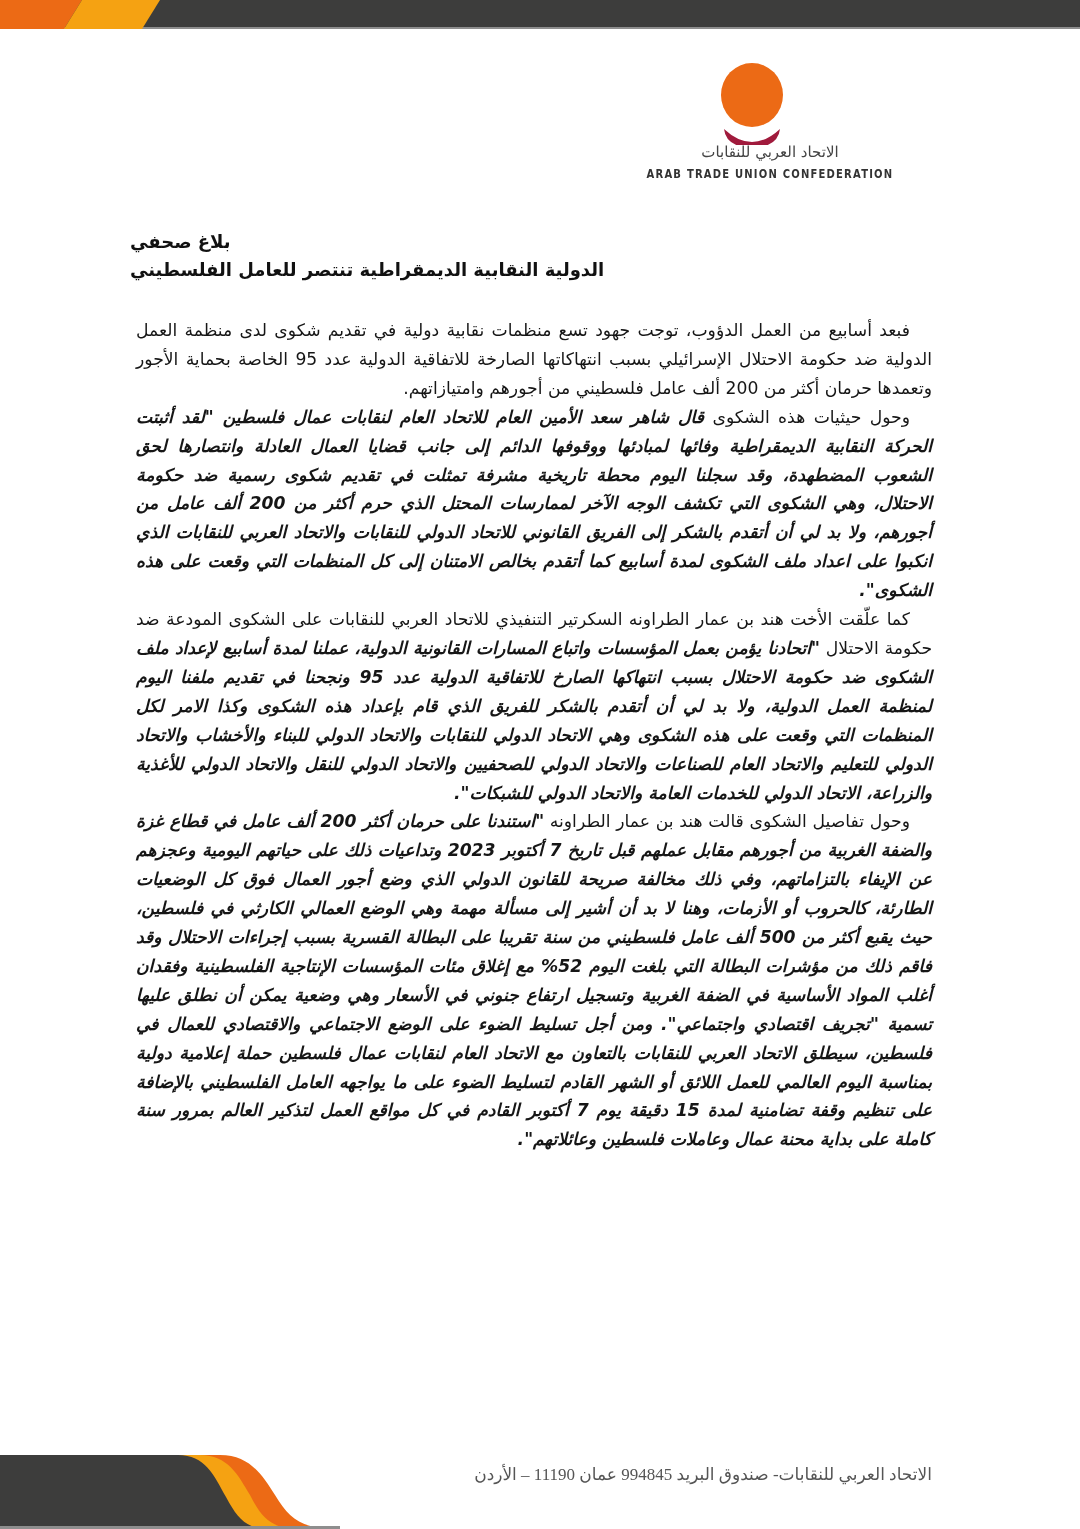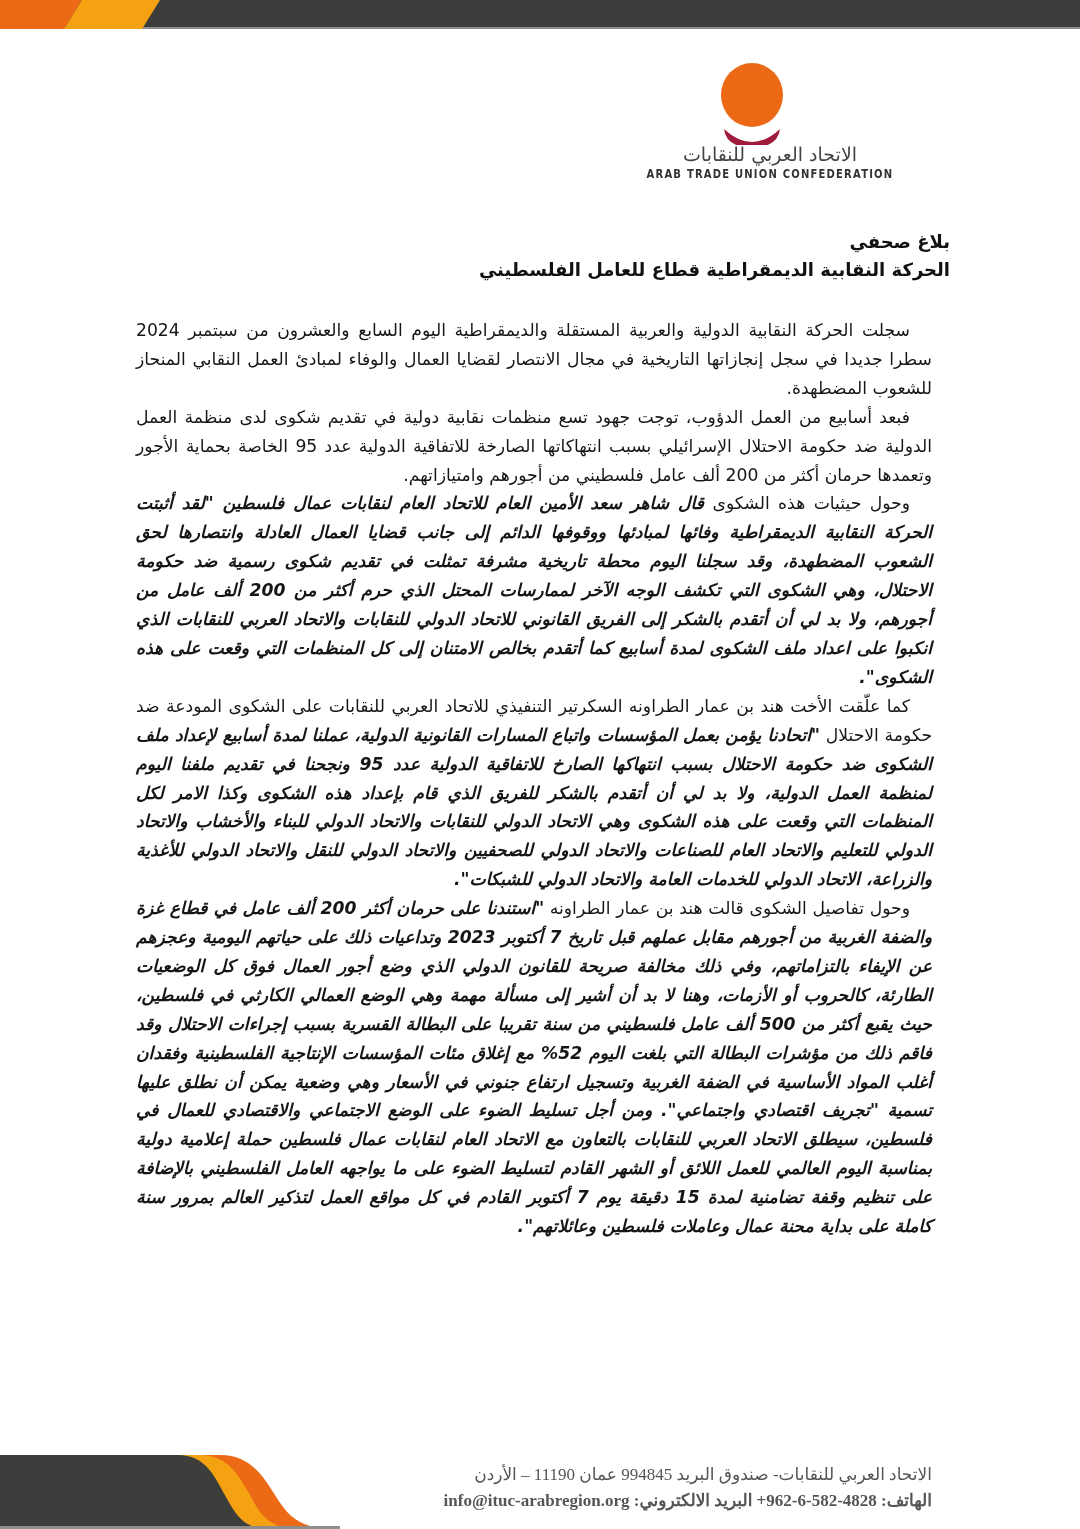--- a/index.html
+++ b/index.html
@@ -8,25 +8,25 @@
     background: #ffffff; font-family: "DejaVu Sans", sans-serif; color: #111;
   }
   
   .top-bar { position: absolute; left: 0; top: 0; width: 1080px; height: 29px; background: #3d3d3c; }
   .top-bar .shade { position: absolute; left: 0; right: 0; bottom: 0; height: 2px; background: #8e8e8e; }
   .top-stripes { position: absolute; left: 0; top: 0; }
   
   .logo { position: absolute; left: 640px; top: 55px; width: 260px; height: 130px; }
   .logo svg { position: absolute; left: 0; top: 0; }
   .logo-ar { position: absolute; left: 0; width: 260px; top: 88px; text-align: center; direction: rtl;
-    font-family: "DejaVu Serif", serif; font-size: 19px; color: #444; letter-spacing: 0.5px; }
+    font-family: "DejaVu Serif", serif; font-size: 15px; color: #444; letter-spacing: 0.5px; }
   .logo-en { position: absolute; left: 0; width: 260px; top: 113px; text-align: center;
     font-family: "DejaVu Sans", sans-serif; font-weight: bold; font-size: 10px; color: #333; letter-spacing: 1.2px; transform: scaleY(1.25); }
   
-  .titles { position: absolute; left: 130px; width: 820px; top: 228px; text-align: right; direction: rtl; }
+  .titles { position: absolute; left: 130px; width: 820px; top: 228px; text-align: left; direction: rtl; }
   .titles div { font-weight: bold; font-size: 18px; line-height: 28px; color: #111; }
   
   .article { position: absolute; left: 136px; width: 796px; top: 316px; direction: rtl; text-align: justify;
     font-size: 17.2px; line-height: 28.9px; color: #161616; }
   .article p { margin: 0; text-indent: 22px; text-align-last: right; }
   .article b { font-weight: bold; font-style: italic; }
   
   .footer-wave { position: absolute; left: 0; top: 1445px; }
   .footer-text { position: absolute; left: 360px; width: 572px; top: 1462px; direction: rtl; text-align: right;
     font-family: "Liberation Serif", serif; font-size: 17px; line-height: 26px; color: #555; }
@@ -48,33 +48,31 @@
   <svg width="260" height="90">
     <ellipse cx="112" cy="40" rx="31" ry="32" fill="#ec6a15"></ellipse>
     <path d="M84,74 Q112,100 140,74 Q138,92 112,93 Q86,92 84,74 Z" fill="#a01a3c"></path>
   </svg>
   <div class="logo-ar">الاتحاد العربي للنقابات</div>
   <div class="logo-en">ARAB TRADE UNION CONFEDERATION</div>
 </div>
 
 <div class="titles">
   <div>بلاغ صحفي</div>
-  <div>الحركة النقابية الديمقراطية قطاع للعامل الفلسطيني</div>
+  <div>الدولية النقابية الديمقراطية تنتصر للعامل الفلسطيني</div>
 </div>
 
 <div class="article" id="article">
-    <p><span>سجلت الحركة النقابية الدولية والعربية المستقلة والديمقراطية اليوم السابع والعشرون من سبتمبر 2024 سطرا جديدا في سجل إنجازاتها التاريخية في مجال الانتصار لقضايا العمال والوفاء لمبادئ العمل النقابي المنحاز للشعوب المضطهدة.</span></p>
     <p><span>فبعد أسابيع من العمل الدؤوب، توجت جهود تسع منظمات نقابية دولية في تقديم شكوى لدى منظمة العمل الدولية ضد حكومة الاحتلال الإسرائيلي بسبب انتهاكاتها الصارخة للاتفاقية الدولية عدد 95 الخاصة بحماية الأجور وتعمدها حرمان أكثر من 200 ألف عامل فلسطيني من أجورهم وامتيازاتهم.</span></p>
     <p><span>وحول حيثيات هذه الشكوى </span><b>قال شاهر سعد الأمين العام للاتحاد العام لنقابات عمال فلسطين "لقد أثبتت الحركة النقابية الديمقراطية وفائها لمبادئها ووقوفها الدائم إلى جانب قضايا العمال العادلة وانتصارها لحق الشعوب المضطهدة، وقد سجلنا اليوم محطة تاريخية مشرفة تمثلت في تقديم شكوى رسمية ضد حكومة الاحتلال، وهي الشكوى التي تكشف الوجه الآخر لممارسات المحتل الذي حرم أكثر من 200 ألف عامل من أجورهم، ولا بد لي أن أتقدم بالشكر إلى الفريق القانوني للاتحاد الدولي للنقابات والاتحاد العربي للنقابات الذي انكبوا على اعداد ملف الشكوى لمدة أسابيع كما أتقدم بخالص الامتنان إلى كل المنظمات التي وقعت على هذه الشكوى".</b></p>
     <p><span>كما علّقت الأخت هند بن عمار الطراونه السكرتير التنفيذي للاتحاد العربي للنقابات على الشكوى المودعة ضد حكومة الاحتلال </span><b>"اتحادنا يؤمن بعمل المؤسسات واتباع المسارات القانونية الدولية، عملنا لمدة أسابيع لإعداد ملف الشكوى ضد حكومة الاحتلال بسبب انتهاكها الصارخ للاتفاقية الدولية عدد 95 ونجحنا في تقديم ملفنا اليوم لمنظمة العمل الدولية، ولا بد لي أن أتقدم بالشكر للفريق الذي قام بإعداد هذه الشكوى وكذا الامر لكل المنظمات التي وقعت على هذه الشكوى وهي الاتحاد الدولي للنقابات والاتحاد الدولي للبناء والأخشاب والاتحاد الدولي للتعليم والاتحاد العام للصناعات والاتحاد الدولي للصحفيين والاتحاد الدولي للنقل والاتحاد الدولي للأغذية والزراعة، الاتحاد الدولي للخدمات العامة والاتحاد الدولي للشبكات".</b></p>
     <p><span>وحول تفاصيل الشكوى قالت هند بن عمار الطراونه </span><b>"استندنا على حرمان أكثر 200 ألف عامل في قطاع غزة والضفة الغربية من أجورهم مقابل عملهم قبل تاريخ 7 أكتوبر 2023 وتداعيات ذلك على حياتهم اليومية وعجزهم عن الإيفاء بالتزاماتهم، وفي ذلك مخالفة صريحة للقانون الدولي الذي وضع أجور العمال فوق كل الوضعيات الطارئة، كالحروب أو الأزمات، وهنا لا بد أن أشير إلى مسألة مهمة وهي الوضع العمالي الكارثي في فلسطين، حيث يقبع أكثر من 500 ألف عامل فلسطيني من سنة تقريبا على البطالة القسرية بسبب إجراءات الاحتلال وقد فاقم ذلك من مؤشرات البطالة التي بلغت اليوم 52% مع إغلاق مئات المؤسسات الإنتاجية الفلسطينية وفقدان أغلب المواد الأساسية في الضفة الغربية وتسجيل ارتفاع جنوني في الأسعار وهي وضعية يمكن أن نطلق عليها تسمية "تجريف اقتصادي واجتماعي". ومن أجل تسليط الضوء على الوضع الاجتماعي والاقتصادي للعمال في فلسطين، سيطلق الاتحاد العربي للنقابات بالتعاون مع الاتحاد العام لنقابات عمال فلسطين حملة إعلامية دولية بمناسبة اليوم العالمي للعمل اللائق أو الشهر القادم لتسليط الضوء على ما يواجهه العامل الفلسطيني بالإضافة على تنظيم وقفة تضامنية لمدة 15 دقيقة يوم 7 أكتوبر القادم في كل مواقع العمل لتذكير العالم بمرور سنة كاملة على بداية محنة عمال وعاملات فلسطين وعائلاتهم".</b></p>
   </div>
 
 <svg class="footer-wave" width="360" height="84">
   <path d="M0,10 L220,10 C250,10 262,30 275,50 C290,74 300,84 340,84 L0,84 Z" fill="#ec6a15"></path>
   <path d="M0,10 L200,10 C228,10 238,30 250,50 C262,74 272,84 300,84 L0,84 Z" fill="#f5a212"></path>
   <path d="M0,10 L178,10 C205,10 214,30 226,52 C238,74 246,84 270,84 L0,84 Z" fill="#3d3d3c"></path>
   <rect x="0" y="81" width="340" height="3" fill="#8e8e8e"></rect>
 </svg>
 <div class="footer-text">
   <div>الاتحاد العربي للنقابات- صندوق البريد 994845 عمان 11190 – الأردن</div>
-  <div class="line2">الهاتف: 4828-582-6-962+ البريد الالكتروني: info@ituc-arabregion.org</div>
 </div>
 
 </body></html>

